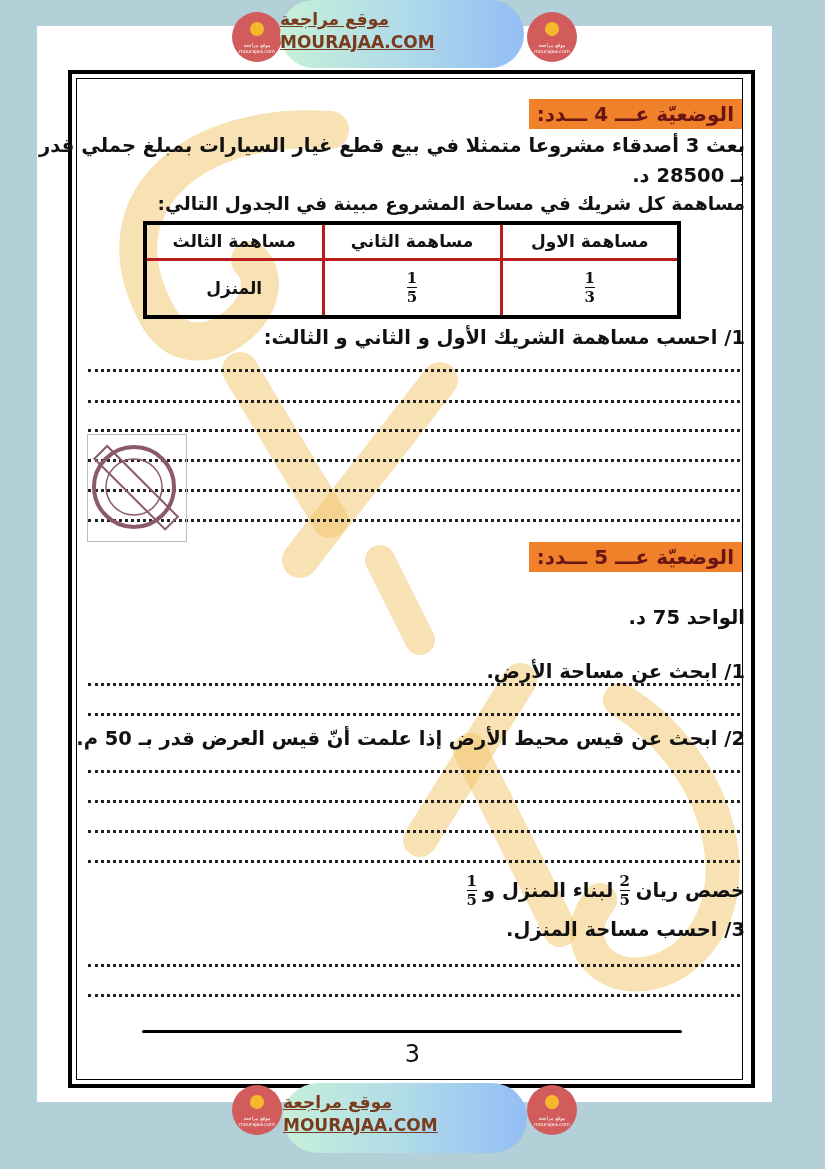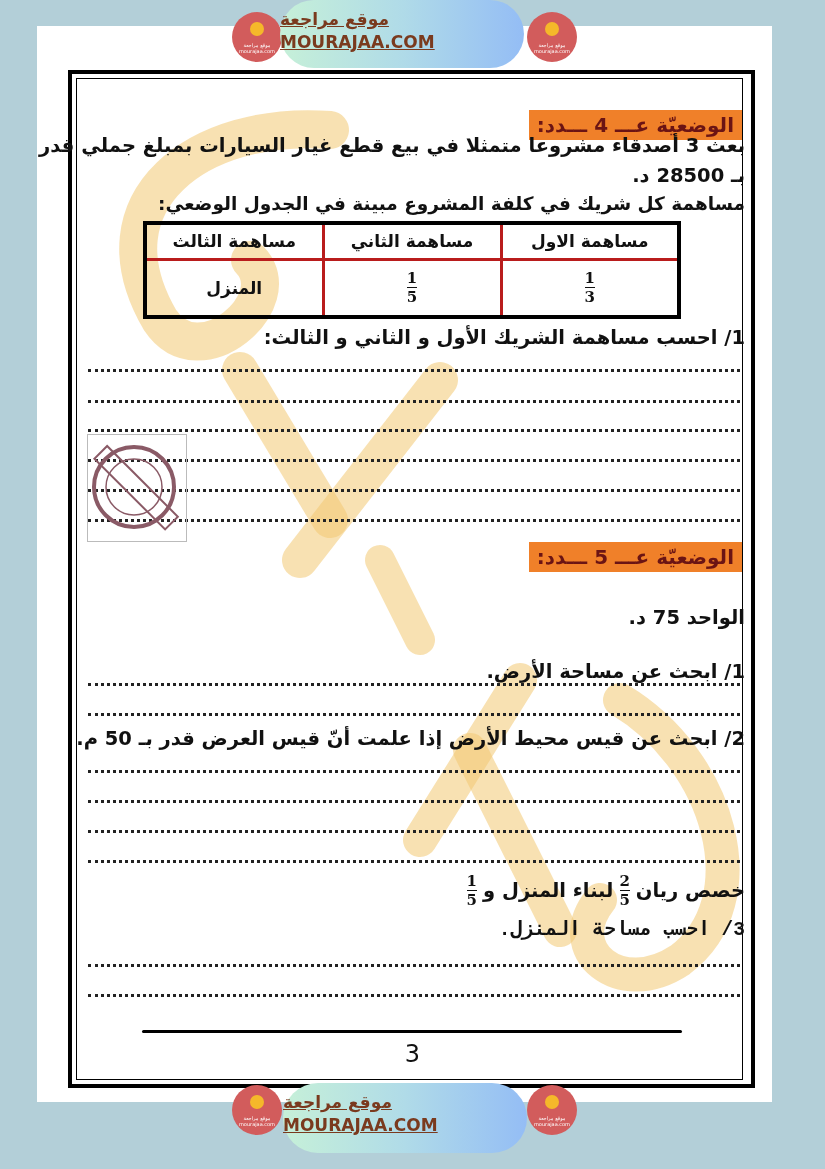--- a/index.html
+++ b/index.html
@@ -104,24 +104,24 @@
   <div class="ar">موقع مراجعة</div>
   <div class="en">MOURAJAA.COM</div>
 </div>
 <div class="logo-circle" style="left:527px; top:12px;">
   <div class="dot"></div>
   <div class="cap">موقع مراجعة mourajaa.com</div>
 </div>
 
 <div class="content">
 
-  <div class="heading rtl" style="top:110px;text-align:right;">الوضعيّة عـــ 4 ـــدد:</div>
+  <div class="heading rtl" style="top:99px;text-align:right;">الوضعيّة عـــ 4 ـــدد:</div>
   <div class="text" style="top:131px;">بعث 3 أصدقاء مشروعا متمثلا في بيع قطع غيار السيارات بمبلغ جملي قدر</div>
   <div class="text" style="top:161px;">بـ 28500 د.</div>
-  <div class="text" style="top:189px; font-size:18.5px;">مساهمة كل شريك في كلفة المشروع مبينة في الجدول الوضعي:</div>
+  <div class="text" style="top:189px; font-size:18.5px;">مساهمة كل شريك في مساحة المشروع مبينة في الجدول التالي:</div>
 
   <table class="contrib">
     <tbody>
         <tr>
       <td>مساهمة الاول</td>
       <td>مساهمة الثاني</td>
       <td>مساهمة الثالث</td>
     </tr>
     <tr>
       <td>
@@ -179,21 +179,21 @@
       <span>5</span>
     </span>
     <span>لبناء المنزل و</span>
     <span class="frac">
       <span>1</span>
       <span class="bar"></span>
       <span>5</span>
     </span>
   </div>
 
-  <div class="text" style="top:915px;font-family:Liberation Mono, monospace;">3/ احسب مساحة المنزل.</div>
+  <div class="text" style="top:915px;">3/ احسب مساحة المنزل.</div>
   <div class="dots" style="top:964px;"></div>
   <div class="dots" style="top:994px;"></div>
 
   <div class="sep-line"></div>
   <div class="page-num">3</div>
 </div>
 
 <div class="logo-circle" style="left:232px; top:1085px;">
   <div class="dot"></div>
   <div class="cap">موقع مراجعة mourajaa.com</div>

